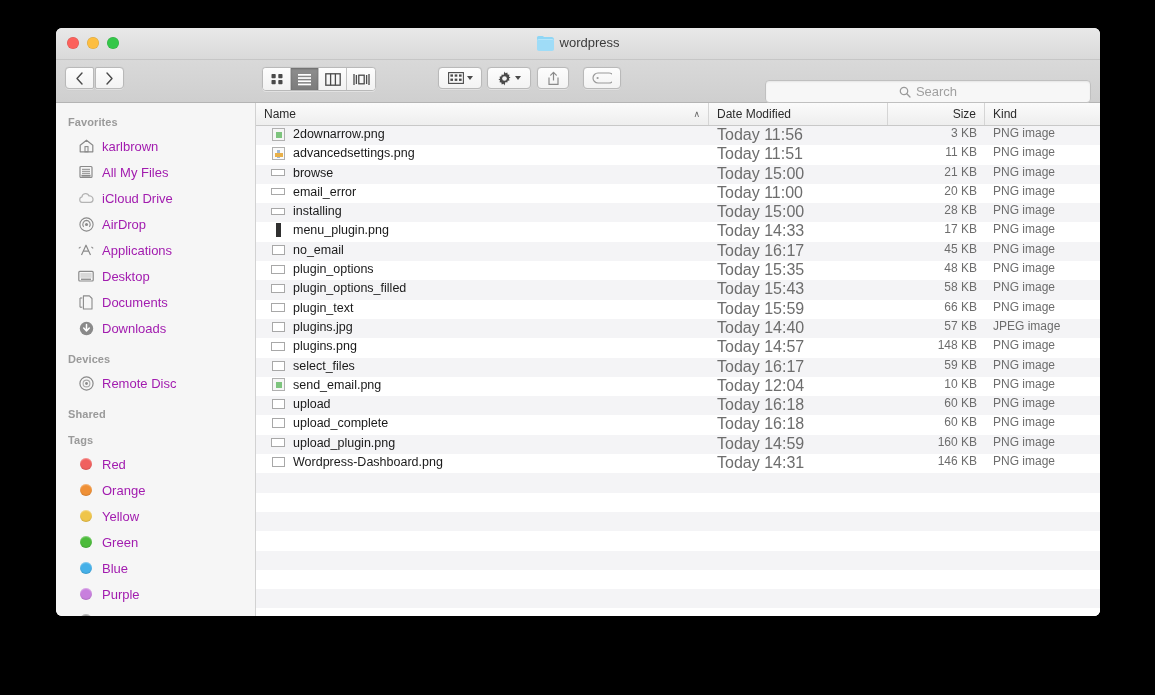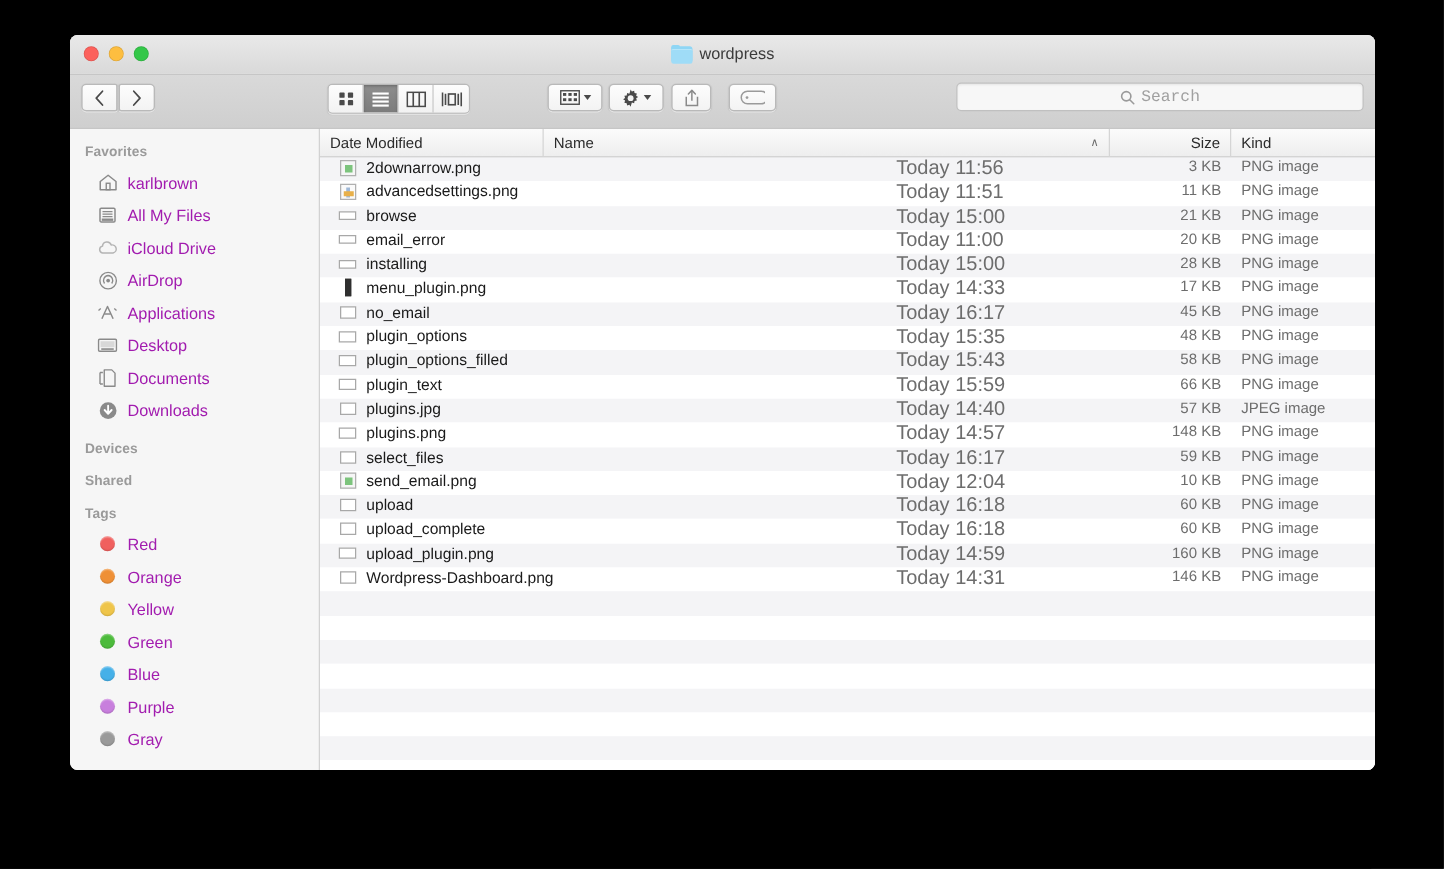--- a/index.html
+++ b/index.html
@@ -166,33 +166,32 @@
   .tb-action  { left: 431px; width: 44px; }
   .tb-share   { left: 481px; width: 32px; }
   .tb-tags    { left: 527px; width: 38px; }
 
   .caret-dn { width: 0; height: 0; border-left: 3.5px solid transparent; border-right: 3.5px solid transparent; border-top: 4px solid #4a4a4a; display:block; }
 
   
   .searchfield {
     position: absolute;
     right: 9px;
-    top: 6px;
+    top: 20px;
     width: 326px;
     height: 23px;
     background: #f7f7f7;
     border: 1px solid #c0c0c0;
     border-radius: 4px;
     box-shadow: inset 0 1px 2px rgba(0,0,0,0.07);
     display: flex;
     align-items: center;
     justify-content: center;
     gap: 5px;
     box-sizing: border-box;
-    font-family: Liberation Mono, monospace;
   }
   .searchfield .sf-text {
     font-size: 13px;
     color: #a0a0a0;
   }
 
   
   .body {
     flex: 1 1 auto;
     display: flex;
@@ -554,20 +553,30 @@
           <span class="sb-ico">
             <svg width="15" height="15" viewBox="0 0 15 15" aria-hidden="true">
               <circle cx="7.5" cy="7.5" r="6.7" fill="#8a8a8a"></circle>
               <path d="M7.5 3.6 L7.5 9.6 M4.7 7 L7.5 10 L10.3 7" fill="none" stroke="#ffffff" stroke-width="1.5" stroke-linecap="round" stroke-linejoin="round"></path>
             </svg>
           </span>
           <span class="sb-label">Downloads</span>
         </div>
 
         <div class="sb-section tight">Devices</div>
+        <div class="sb-item">
+          <span class="sb-ico">
+            <svg width="15" height="15" viewBox="0 0 15 15" aria-hidden="true">
+              <circle cx="7.5" cy="7.5" r="6.6" fill="none" stroke="#8a8a8a" stroke-width="1.2"></circle>
+              <circle cx="7.5" cy="7.5" r="3.4" fill="none" stroke="#a8a8a8" stroke-width="1.1"></circle>
+              <circle cx="7.5" cy="7.5" r="1.4" fill="#8a8a8a"></circle>
+            </svg>
+          </span>
+          <span class="sb-label">Remote Disc</span>
+        </div>
 
         <div class="sb-section tight">Shared</div>
 
         <div class="sb-section tight">Tags</div>
 
         <div class="sb-item">
           <span class="sb-ico">
               <span class="tagdot" style="background:#f0605e"></span>
             </span>
           <span class="sb-label">Red</span>
@@ -606,26 +615,26 @@
           <span class="sb-ico">
               <span class="tagdot" style="background:#9a9a9a"></span>
             </span>
           <span class="sb-label">Gray</span>
         </div>
       </div>
 
       <div class="listpane">
 
         <div class="col-header">
-          <div class="ch ch-date">
-            <span>Date Modified</span>
-          </div>
           <div class="ch ch-name">
             <span>Name</span>
             <span class="sort-arrow">∧</span>
+          </div>
+          <div class="ch ch-date">
+            <span>Date Modified</span>
           </div>
           <div class="ch ch-size">
             <span>Size</span>
           </div>
           <div class="ch ch-kind">
             <span>Kind</span>
           </div>
         </div>
 
         <div class="rows">

